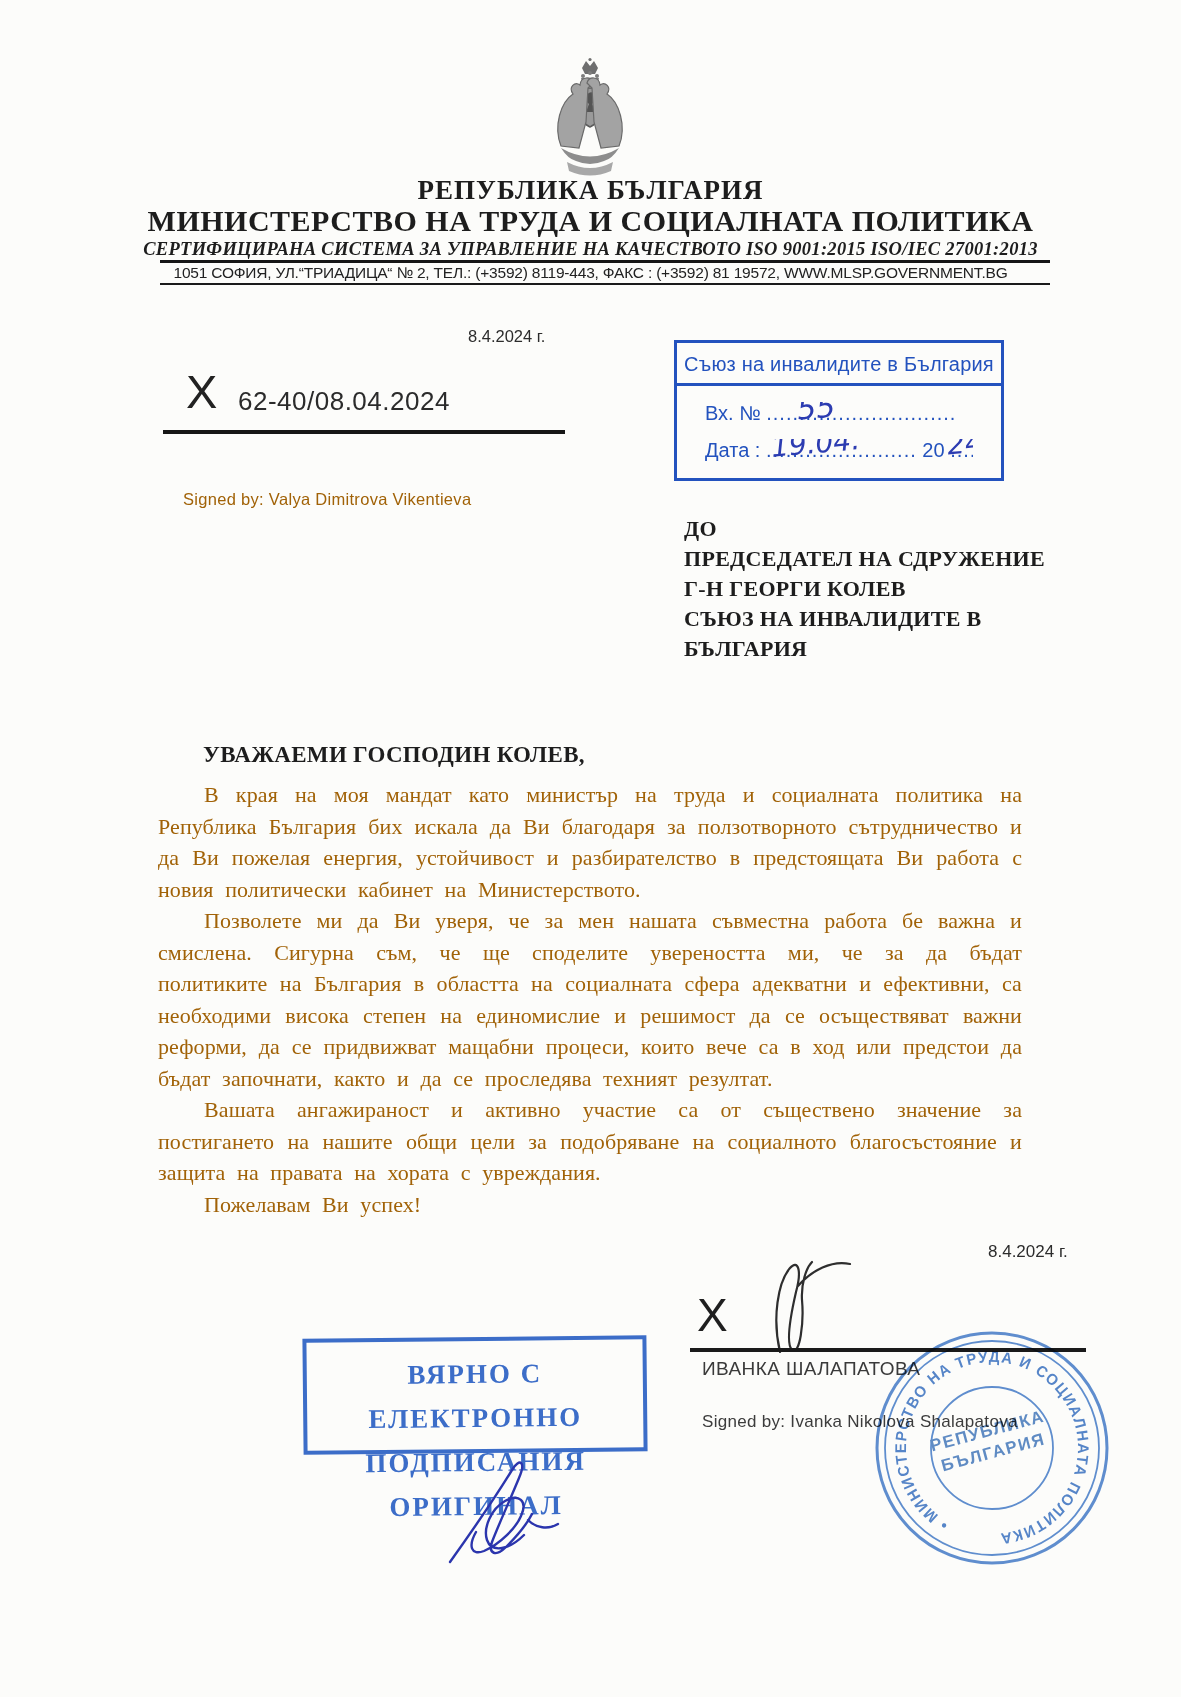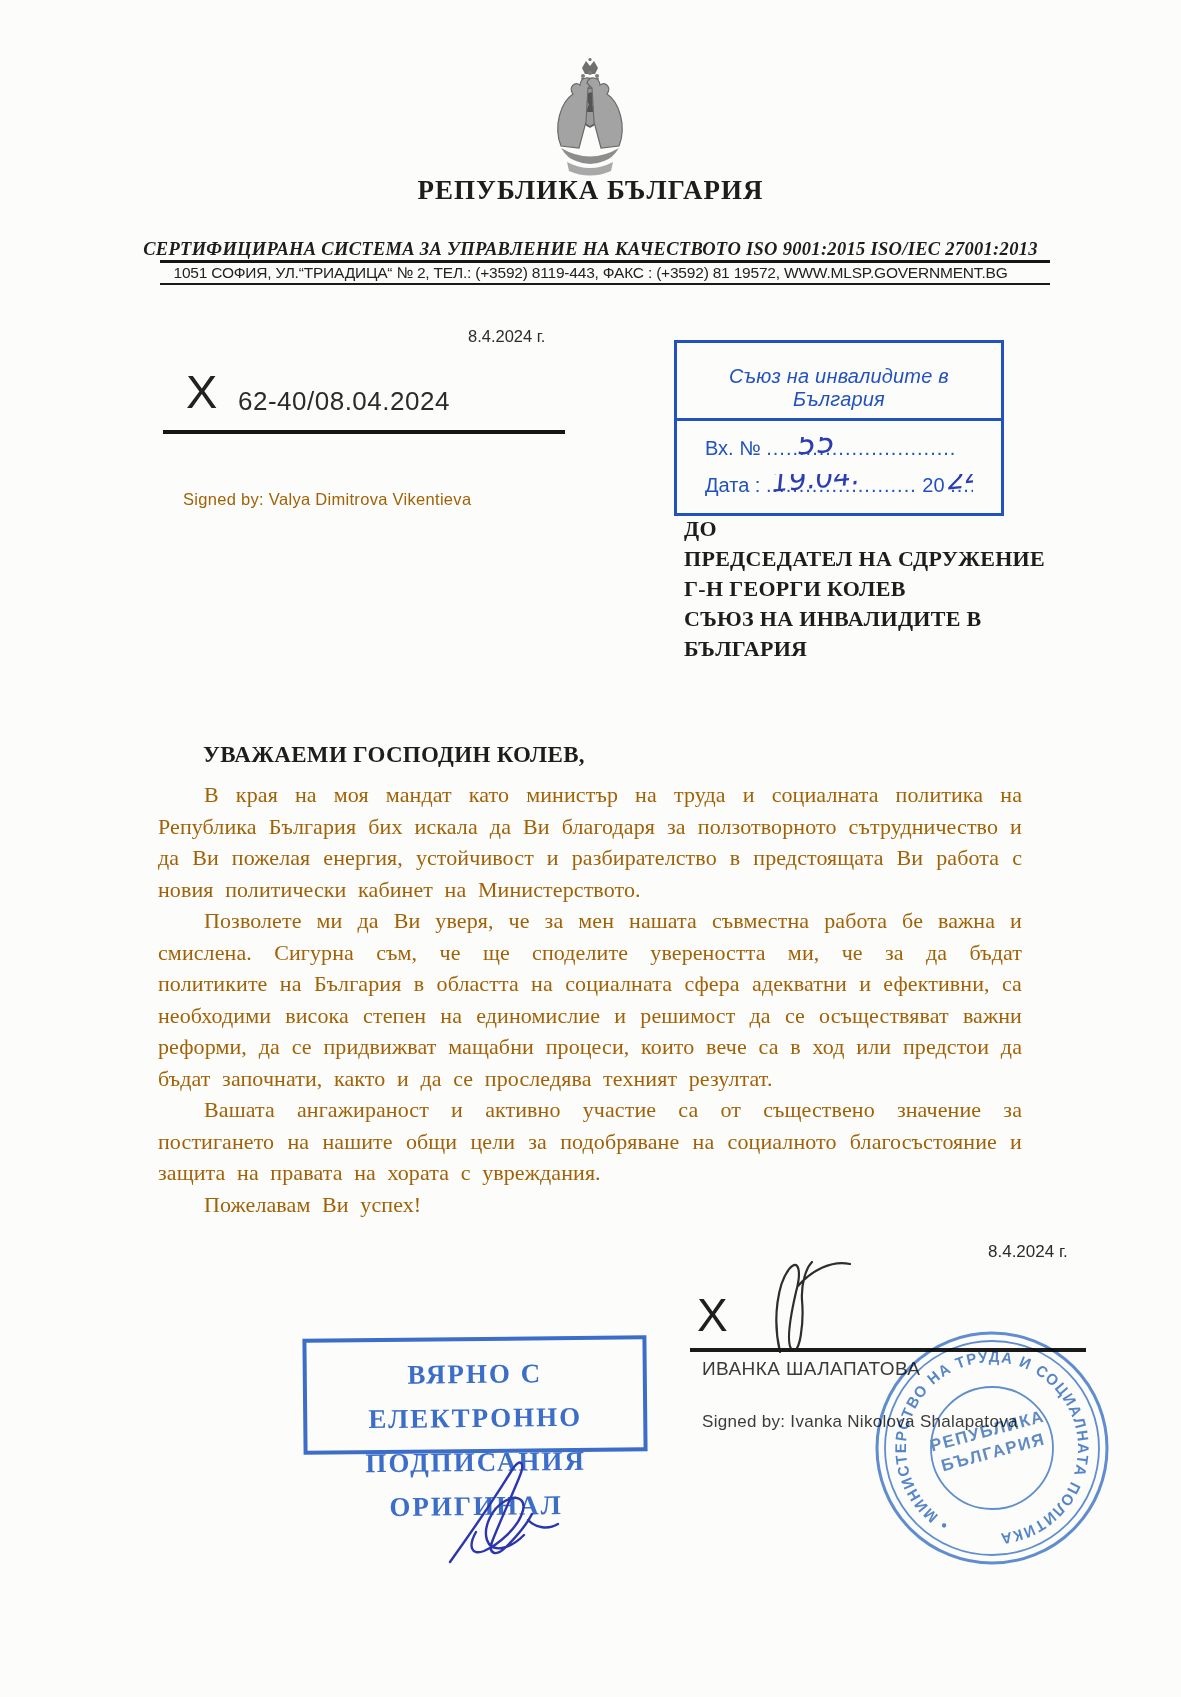--- a/index.html
+++ b/index.html
@@ -30,21 +30,21 @@
   .ref-num{position:absolute;left:238px;top:386px;font-family:"Liberation Sans",sans-serif;
     font-size:26px;color:#2b2b2b;letter-spacing:0.5px;}
   .ref-line{position:absolute;left:163px;top:430px;width:402px;height:4px;background:#161616;}
   .signed-by-1{position:absolute;left:183px;top:490px;font-family:"Liberation Sans",sans-serif;
     font-size:16.5px;color:#a16207;letter-spacing:0.3px;}
 
   
   .in-stamp{position:absolute;left:674px;top:340px;width:324px;border:3px solid #2353c2;
     color:#2353c2;background:rgba(255,255,255,0.0);mix-blend-mode:multiply;}
   .in-stamp .title{font-family:"Liberation Sans",sans-serif;font-size:20px;font-weight:500;
-    text-align:center;padding:22px 4px 7px;border-bottom:3px solid #2353c2;letter-spacing:0.2px;font-style:italic;}
+    text-align:center;padding:10px 4px 7px;border-bottom:3px solid #2353c2;letter-spacing:0.2px;}
   .in-stamp .rows{padding:10px 28px 16px;font-family:"Liberation Sans",sans-serif;font-size:20px;}
   .in-stamp .row{position:relative;margin-top:6px;white-space:nowrap;overflow:hidden;}
   .in-stamp .row.r2{margin-top:14px;}
   .dots{letter-spacing:1px;}
   .hand{font-family:"DejaVu Sans",sans-serif;font-style:italic;color:#2c3cb5;
     position:absolute;transform:rotate(-5deg);font-size:30px;}
   .hand.no{left:92px;top:-12px;}
   .hand.dt{left:66px;top:-12px;font-size:28px;}
   .hand.yr{left:242px;top:-12px;font-size:28px;}
 
@@ -102,20 +102,21 @@
       <path d="M50 32 h26 v20 c0 13 -13 19 -13 19 s-13 -6 -13 -19 z" fill="#9a9a9a" stroke="#5c5c5c" stroke-width="1.5"></path>
       <path d="M59 40 c3 -5 8 -5 9 0 c1 3 -1 6 -3 8 l4 8 h-10 l3 -8 c-3 -2 -4 -5 -3 -8 z" fill="#545454"></path>
       <path d="M34 90 c-8 -20 0 -44 12 -52 c-5 -7 2 -13 7 -9 c1 -9 11 -9 13 -2 l-5 5 -2 34 -7 26 z" fill="#a3a3a3" stroke="#6a6a6a" stroke-width="1.2"></path>
       <path d="M92 90 c8 -20 0 -44 -12 -52 c5 -7 -2 -13 -7 -9 c-1 -9 -11 -9 -13 -2 l5 5 2 34 7 26 z" fill="#a3a3a3" stroke="#6a6a6a" stroke-width="1.2"></path>
       <path d="M34 92 q29 17 58 0 q-7 11 -15 13 q-14 6 -28 0 q-8 -2 -15 -13 z" fill="#8d8d8d"></path>
       <path d="M40 106 q23 12 46 0 l-2 9 q-21 9 -42 0 z" fill="#a8a8a8"></path>
     </g>
   </svg>
 
   <div class="h-country">РЕПУБЛИКА БЪЛГАРИЯ</div>
+  <div class="h-ministry">МИНИСТЕРСТВО НА ТРУДА И СОЦИАЛНАТА ПОЛИТИКА</div>
   <div class="h-cert">СЕРТИФИЦИРАНА СИСТЕМА ЗА УПРАВЛЕНИЕ НА КАЧЕСТВОТО  ISO 9001:2015   ISO/IEC 27001:2013</div>
   <div class="rule1"></div>
   <div class="h-addr">1051 СОФИЯ, УЛ.“ТРИАДИЦА“ № 2, ТЕЛ.: (+3592) 8119-443, ФАКС : (+3592) 81 19572, WWW.MLSP.GOVERNMENT.BG</div>
   <div class="rule2"></div>
 
   <div class="date-top">8.4.2024 г.</div>
   <div class="ref-x">X</div>
   <div class="ref-num">62-40/08.04.2024</div>
   <div class="ref-line"></div>
   <div class="signed-by-1">Signed by: Valya Dimitrova Vikentieva</div>

